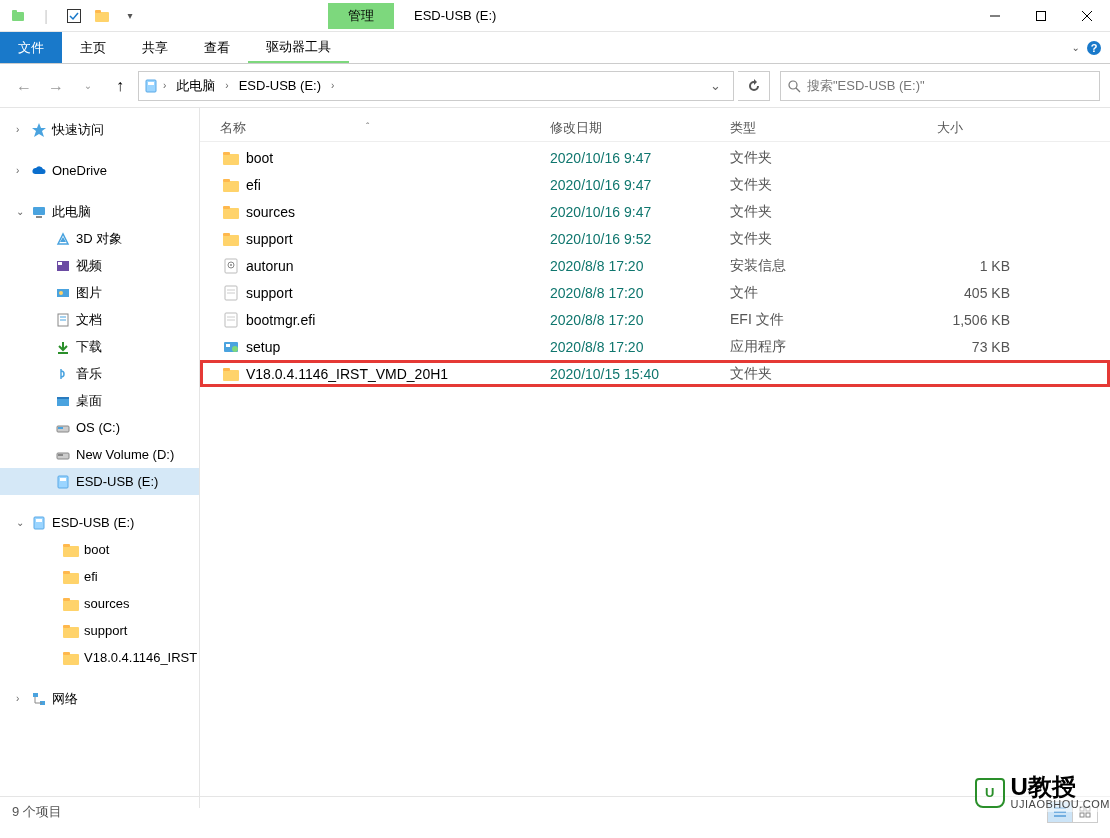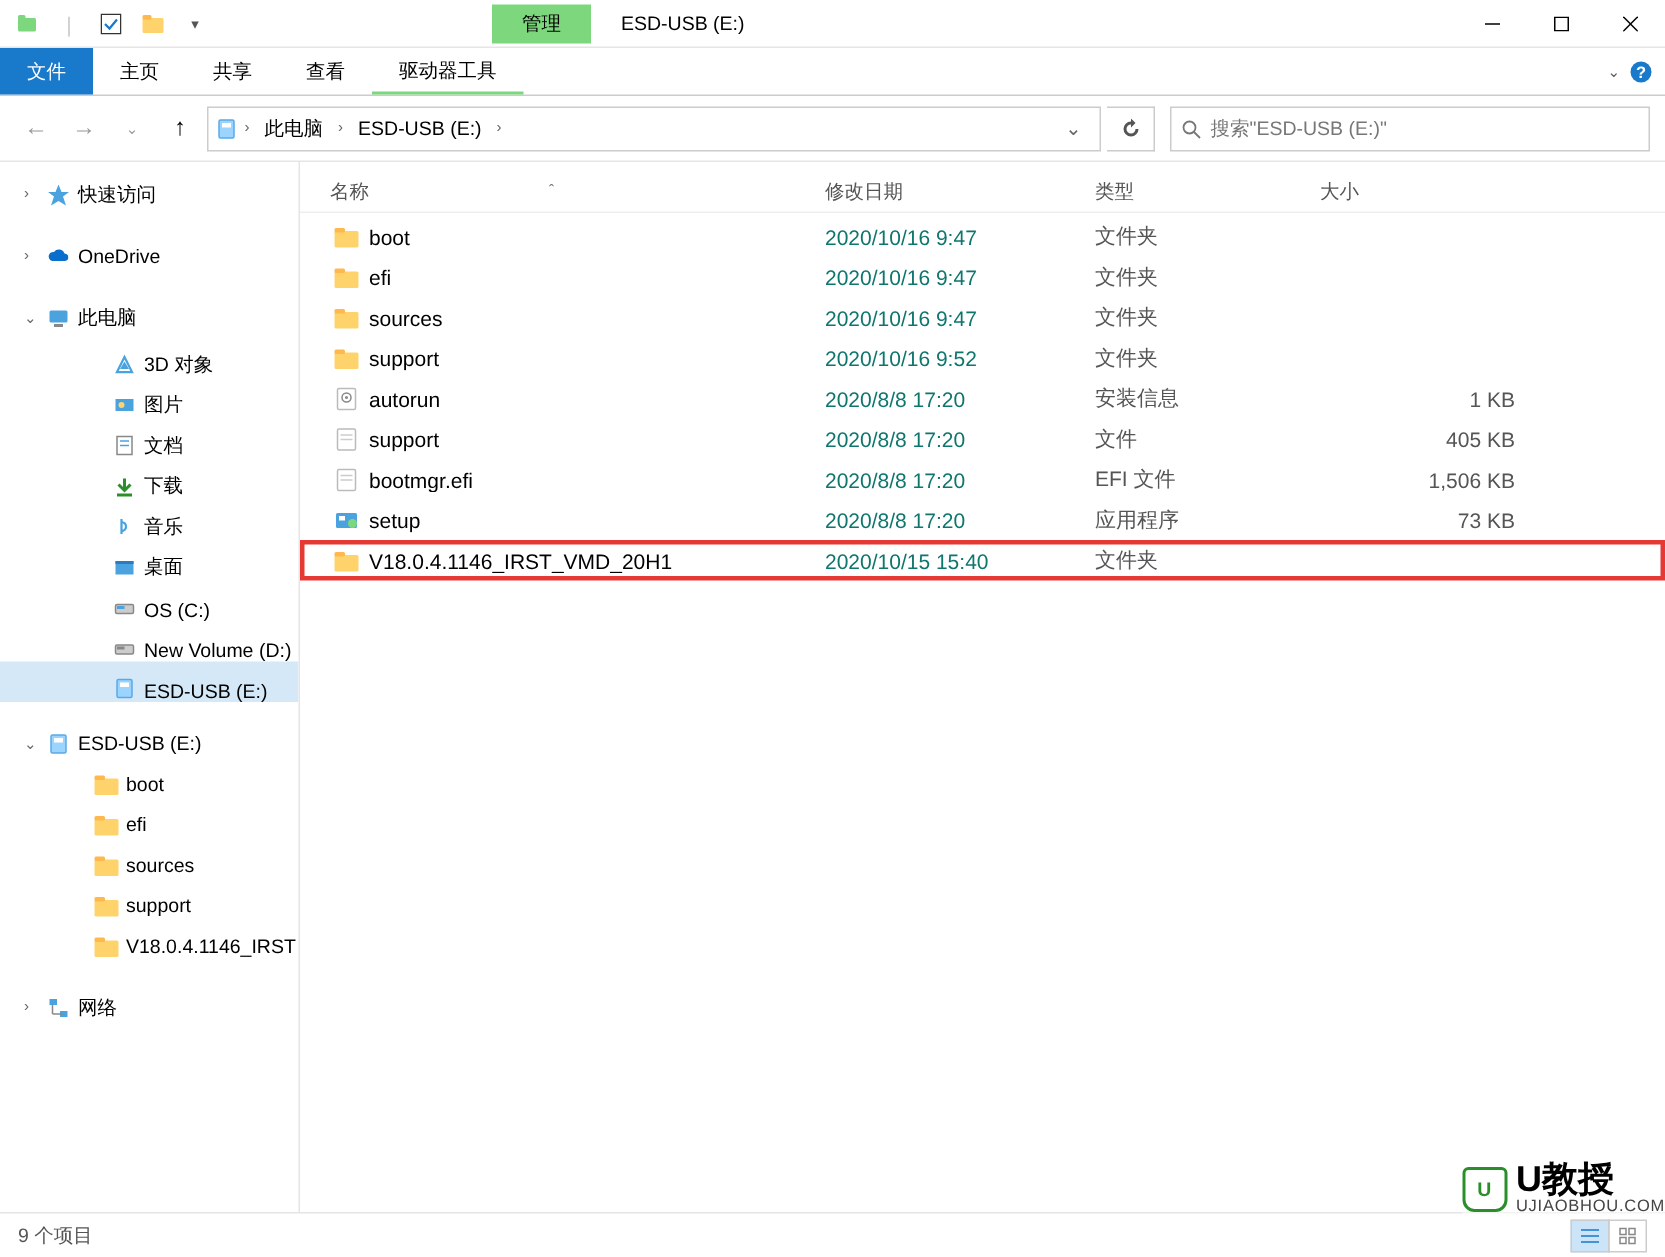--- a/index.html
+++ b/index.html
@@ -34,44 +34,44 @@
 .navbar .address .addr-spacer { flex: 1; }
 .navbar .address .addr-drop { padding: 0 8px; color: #666; }
 .navbar .refresh { width: 32px; height: 30px; border: 1px solid #ccc; border-left: none; display: inline-flex; align-items: center; justify-content: center; color: #555; }
 .navbar .search { width: 320px; height: 30px; border: 1px solid #ccc; margin-left: 6px; display: flex; align-items: center; padding: 0 6px; color: #777; }
 .navbar .search svg { width: 14px; height: 14px; margin-right: 6px; }
 
 
 .main { display: flex; height: 700px; }
 .sidebar { width: 200px; border-right: 1px solid #e5e5e5; padding-top: 8px; overflow: hidden; }
 .tree-item { height: 27px; display: flex; align-items: center; padding-left: 16px; cursor: default; white-space: nowrap; overflow: hidden; }
-.tree-item.sub { padding-left: 60px; align-items: flex-end; }
+.tree-item.sub { padding-left: 40px; }
 .tree-item.sub2 { padding-left: 48px; }
 .tree-item.selected { background: #d5e8f7; }
 .tree-item .exp { width: 14px; font-size: 10px; color: #666; display: inline-block; }
 .tree-item .ico { width: 18px; height: 18px; display: inline-flex; align-items: center; justify-content: center; margin-right: 4px; }
 .tree-spacer { height: 14px; }
 
 .content { flex: 1; padding: 6px 0; position: relative; }
 .headers { display: flex; align-items: center; height: 28px; border-bottom: 1px solid #eee; padding-left: 20px; color: #555; font-size: 13px; }
 .headers .col-name { width: 330px; display: flex; align-items: center; }
 .headers .col-name .sort { margin-left: 120px; font-size: 10px; color: #777; }
 .headers .col-date { width: 180px; }
 .headers .col-type { width: 150px; }
-.headers .col-size { width: 140px; text-align: left; }
+.headers .col-size { width: 140px; text-align: center; }
 .files { padding-top: 2px; }
 .file-row { display: flex; align-items: center; height: 27px; padding-left: 20px; font-size: 14px; cursor: default; }
 .file-row.highlighted { outline: 3px solid #e53935; outline-offset: -3px; background: #fff; }
 .file-row .ico { width: 22px; height: 22px; display: inline-flex; align-items: center; justify-content: center; margin-right: 4px; }
 .file-row .c-name { width: 304px; overflow: hidden; text-overflow: ellipsis; white-space: nowrap; }
 .file-row .c-date { width: 180px; color: #0f766e; }
 .file-row .c-type { width: 150px; color: #555; }
 .file-row .c-size { width: 140px; text-align: right; color: #555; padding-right: 10px; }
 
-.statusbar { position: absolute; bottom: 0; left: 0; right: 0; height: 30px; border-top: 1px solid #e5e5e5; display: flex; align-items: center; padding: 0 12px; font-size: 13px; color: #555; }
+.statusbar { position: absolute; bottom: 12px; left: 0; right: 0; height: 30px; border-top: 1px solid #e5e5e5; display: flex; align-items: center; padding: 0 12px; font-size: 13px; color: #555; }
 .statusbar .spacer { flex: 1; }
 .statusbar .view-btn { width: 26px; height: 22px; border: 1px solid #ccc; display: inline-flex; align-items: center; justify-content: center; margin-left: -1px; }
 .statusbar .view-btn.active { background: #cce4f7; }
 
 
 .watermark { position: absolute; right: 0; bottom: 26px; display: flex; align-items: center; background: rgba(255,255,255,0.5); padding: 2px 0; }
 .watermark .shield { width: 30px; height: 30px; border: 2px solid #2a8f2a; border-radius: 4px 4px 8px 8px; display: inline-flex; align-items: center; justify-content: center; color: #2a8f2a; font-weight: bold; margin-right: 6px; }
 .watermark .txt { display: flex; flex-direction: column; line-height: 1; }
 .watermark .txt .big { font-weight: bold; font-size: 24px; color: #000; }
 .watermark .txt .small { font-size: 11px; color: #444; letter-spacing: 0.5px; }
@@ -218,20 +218,30 @@
               <polygon points="3,13 8,3 13,13" fill="none" stroke="#4aa3df" stroke-width="1.5"></polygon>
               <polygon points="5,11 8,6 11,11" fill="#4aa3df"></polygon>
             </svg>
           </span>
           <span>3D 对象</span>
         </div>
         <div class="tree-item sub">
           <span class="exp"></span>
           <span class="ico">
             <svg width="16" height="16" viewBox="0 0 16 16">
+              <rect x="2" y="3" width="12" height="10" fill="#6b4ba3"></rect>
+              <rect x="3" y="4" width="4" height="3" fill="#fff"></rect>
+            </svg>
+          </span>
+          <span>视频</span>
+        </div>
+        <div class="tree-item sub">
+          <span class="exp"></span>
+          <span class="ico">
+            <svg width="16" height="16" viewBox="0 0 16 16">
               <rect x="2" y="4" width="12" height="8" fill="#4aa3df"></rect>
               <circle cx="6" cy="8" r="2" fill="#ffd36b"></circle>
             </svg>
           </span>
           <span>图片</span>
         </div>
         <div class="tree-item sub">
           <span class="exp"></span>
           <span class="ico">
             <svg width="16" height="16" viewBox="0 0 16 16">

